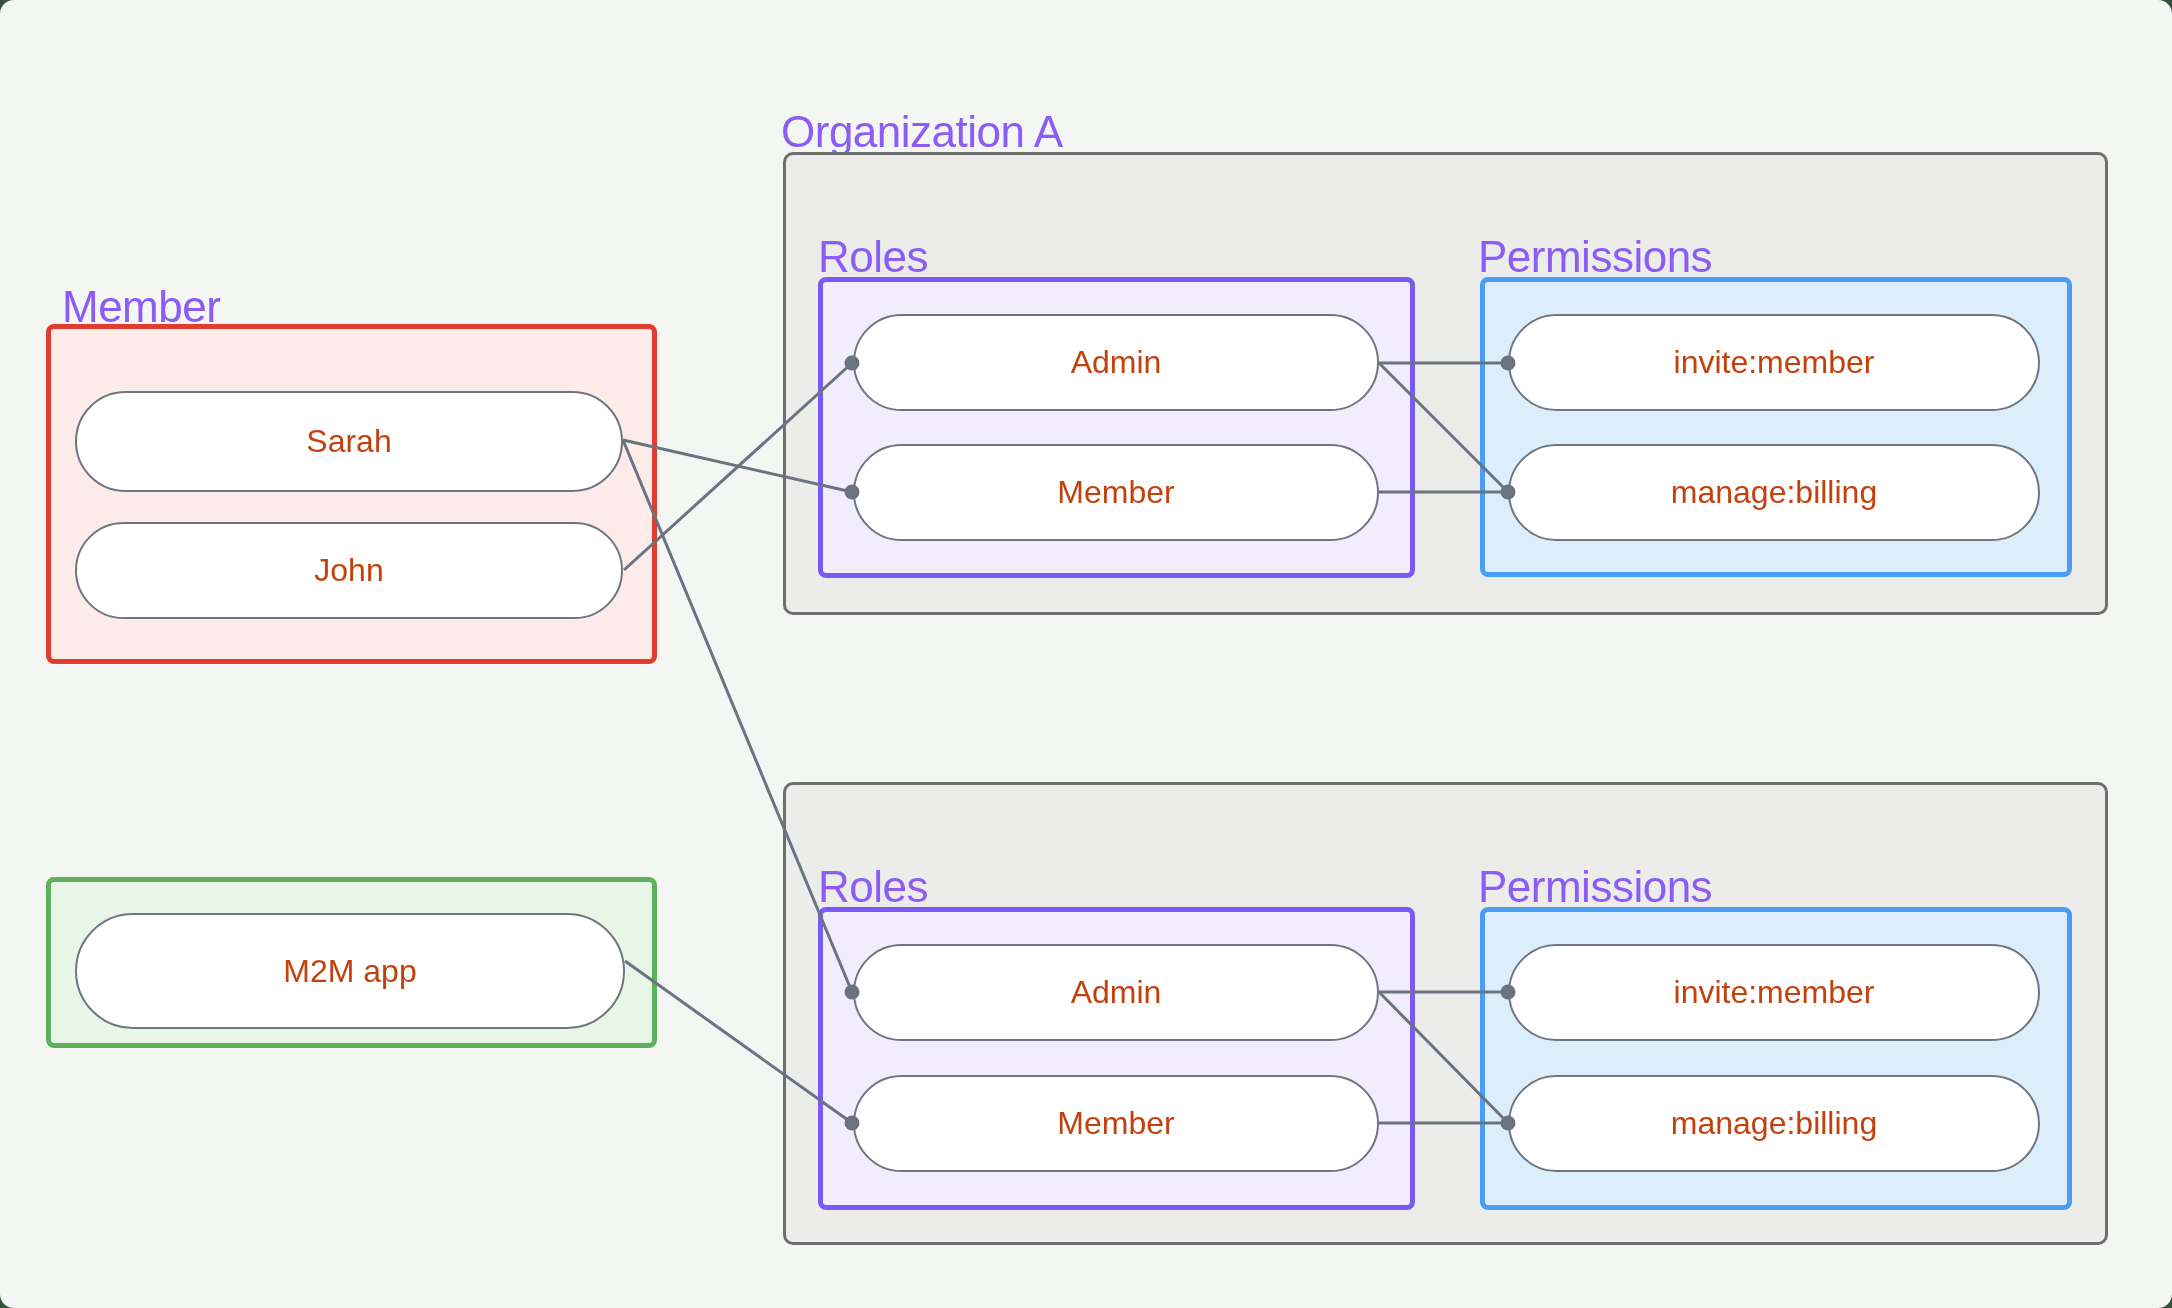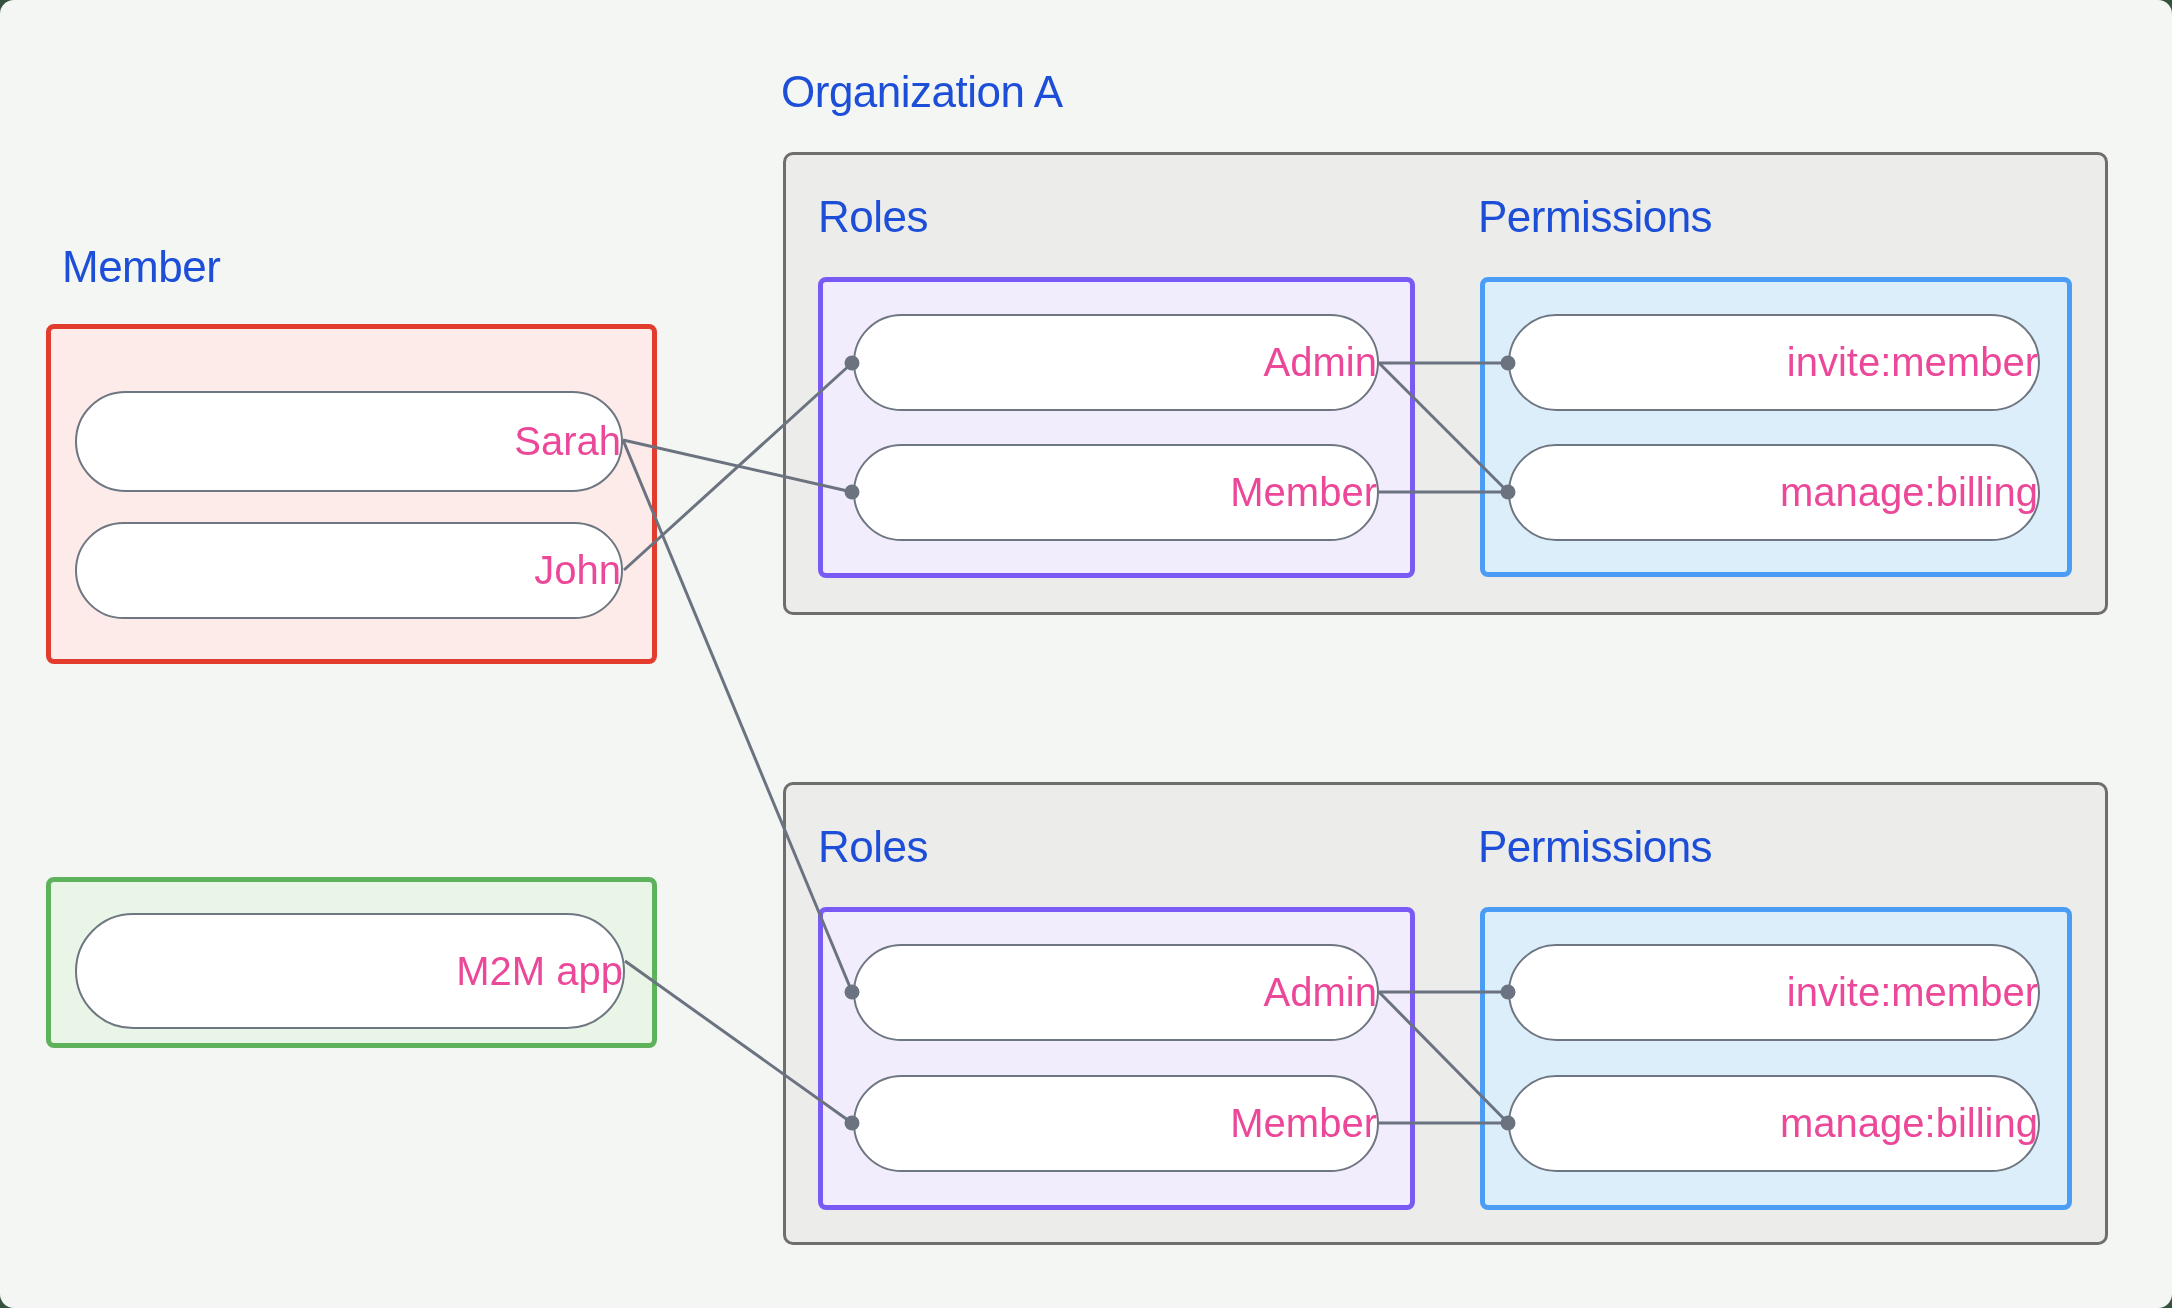--- a/index.html
+++ b/index.html
@@ -11,43 +11,43 @@
   .canvas {
     position:relative;
     width:2172px; height:1308px;
     background:#f4f6f3;
     border-radius:14px;
     overflow:hidden;
   }
   .section-label {
     position:absolute;
     font-size:44px; font-weight:500; letter-spacing:-0.5px;
-    color:#1d4ed8; white-space:nowrap; line-height:1.1;
+    color:#8b5cf6; white-space:nowrap; line-height:1.1;margin-top:40px;
   }
   .org-container {
     position:absolute; box-sizing:border-box;
     background:#ececeb;
     border:3px solid #6e6e6e;
     border-radius:10px;
   }
   .group-box {
     position:absolute; box-sizing:border-box;
     border-radius:8px;
   }
   .users-box   { border:5px solid #e23c2e; background:#fcebe8; }
   .m2m-box     { border:5px solid #5fb25c; background:#e9f5e6; }
   .roles-box   { border:5px solid #7a5af5; background:#f2edfd; }
   .perms-box   { border:5px solid #4a9cf4; background:#ddeefb; }
   .pill {
     position:absolute; box-sizing:border-box;
     background:#ffffff;
     border:2.5px solid #6e7681;
     border-radius:60px;
-    display:flex; align-items:center; justify-content:flex-end;
-    font-size:40px; font-weight:400; color:#ec4899;
+    display:flex; align-items:center; justify-content:center;
+    font-size:32px; font-weight:400; color:#c2410c;
     white-space:nowrap;
   }
   #edges-svg {
     position:absolute; left:0; top:0;
     width:2172px; height:1308px;
     pointer-events:none;
   }
 
   
   #users-label  { left:62px;  top:243px; }

